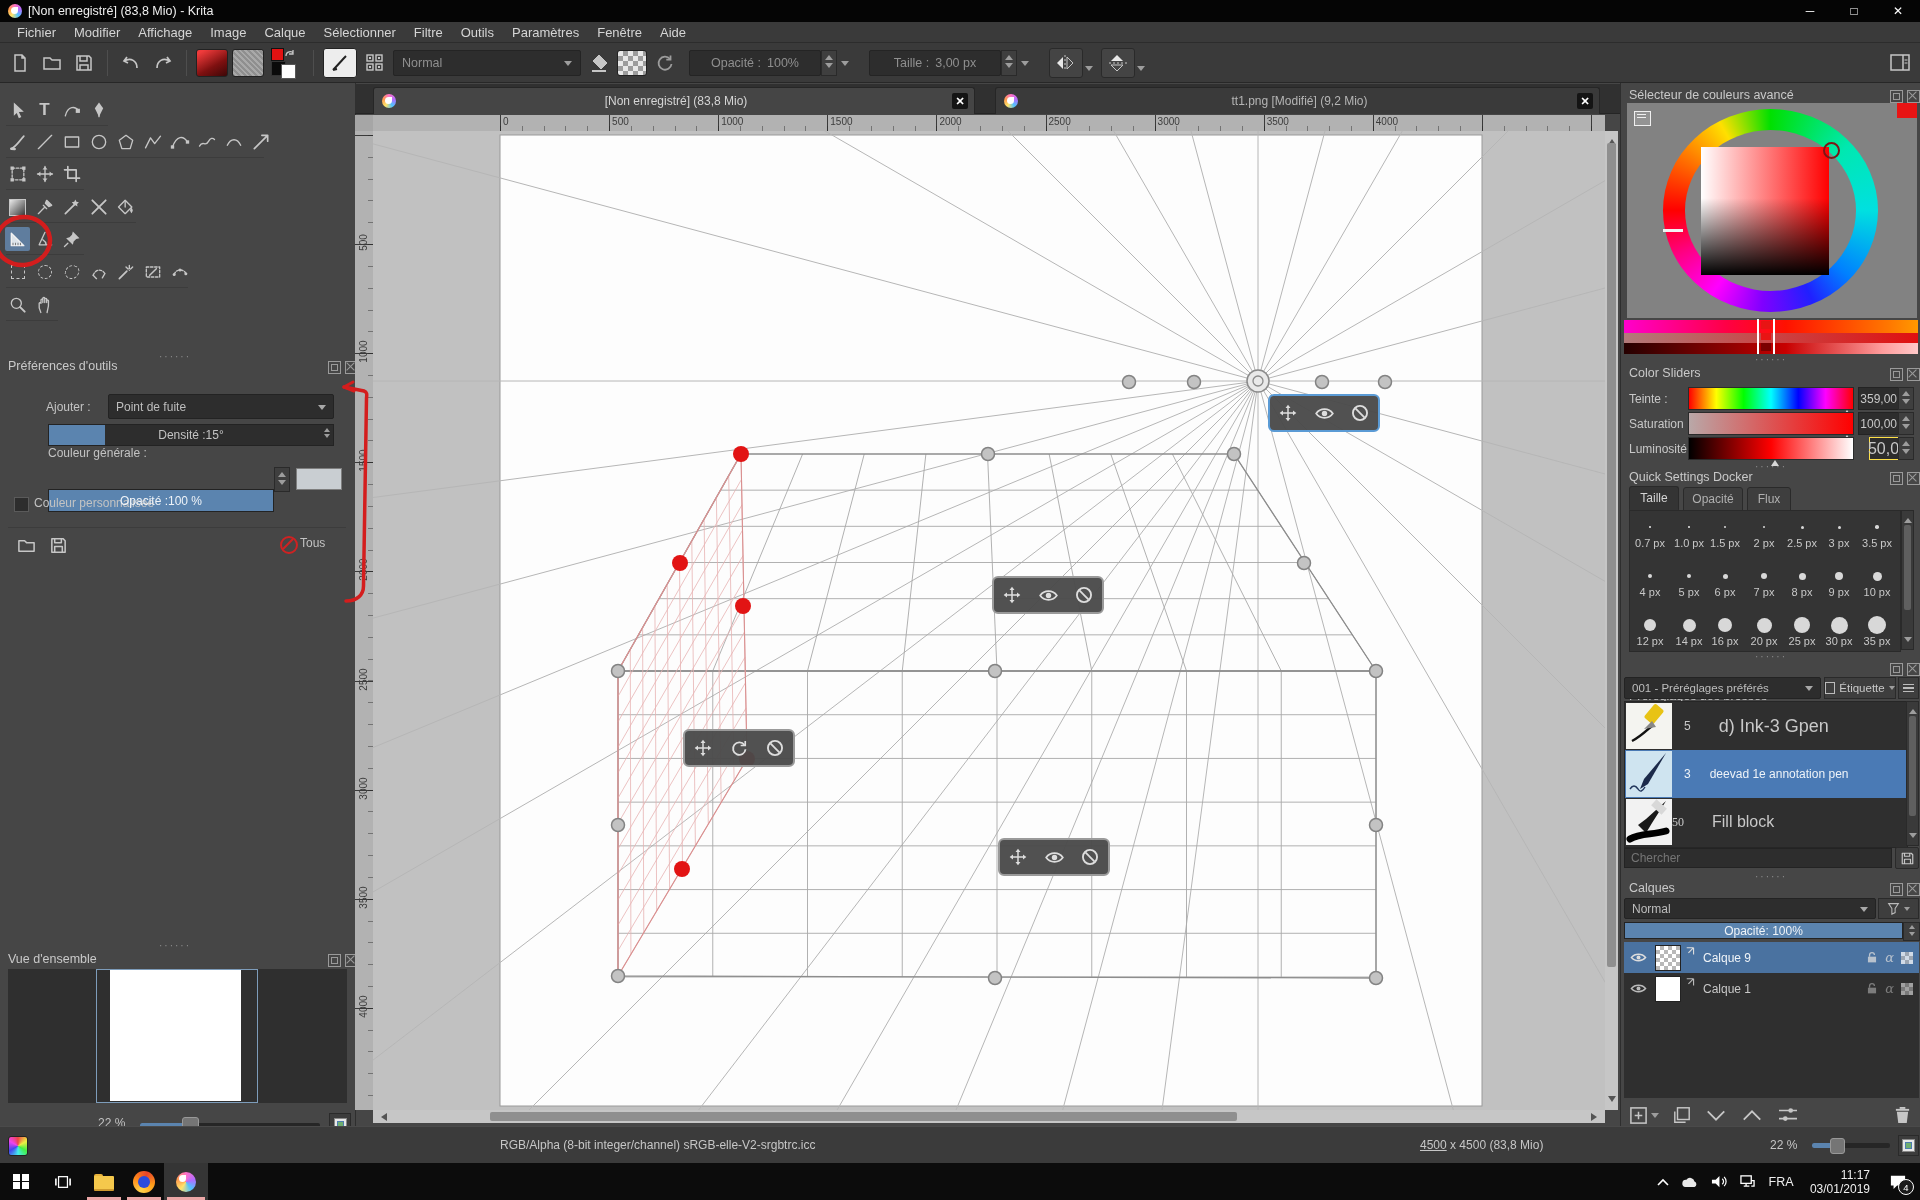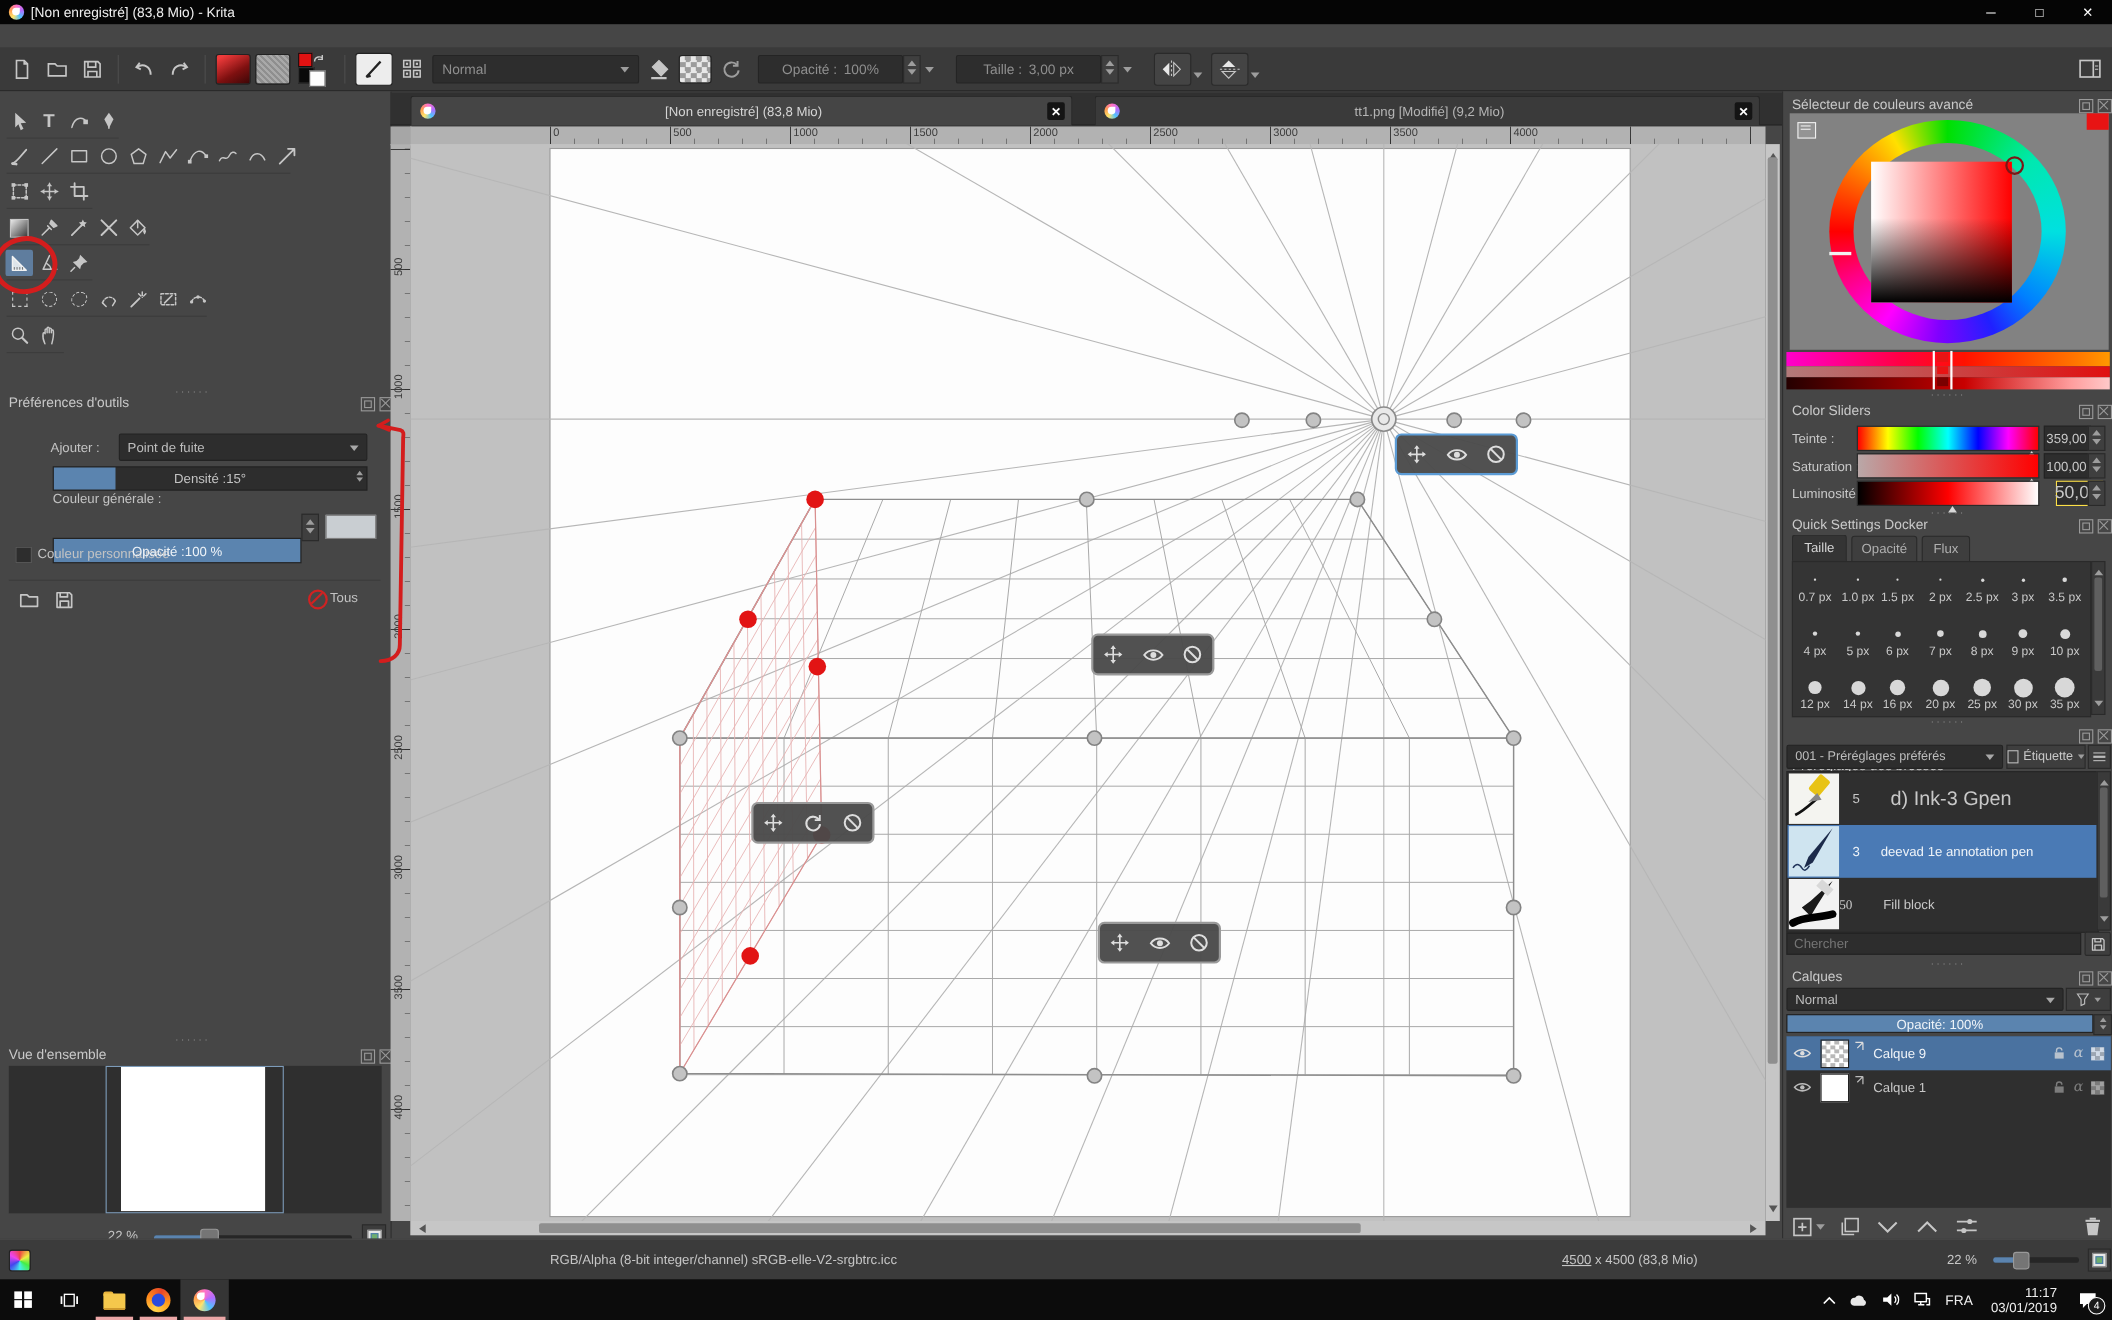--- a/index.html
+++ b/index.html
@@ -87,20 +87,33 @@
   <div class="abs" id="titlebar">
     <span class="klogo"></span>
     <span>[Non enregistré] (83,8 Mio)  - Krita</span>
     <div id="win-controls">
       <div class="winbtn">─</div>
       <div class="winbtn">□</div>
       <div class="winbtn">✕</div>
     </div>
   </div>
 
+  <div class="abs" id="menubar">
+      <span class="menu-item">Fichier</span>
+      <span class="menu-item">Modifier</span>
+      <span class="menu-item">Affichage</span>
+      <span class="menu-item">Image</span>
+      <span class="menu-item">Calque</span>
+      <span class="menu-item">Sélectionner</span>
+      <span class="menu-item">Filtre</span>
+      <span class="menu-item">Outils</span>
+      <span class="menu-item">Paramètres</span>
+      <span class="menu-item">Fenêtre</span>
+      <span class="menu-item">Aide</span>
+    </div>
 
   <div class="abs" id="toolbar">
     <div class="tbtn">
         <svg width="20" height="20" viewBox="0 0 20 20">
           <path d="M5 2 h7 l3 3 v13 h-10 z M12 2 v3 h3" fill="none" stroke="#c6c6c6" stroke-width="1.5"></path>
         </svg>
       </div>
     <div class="tbtn">
         <svg width="20" height="20" viewBox="0 0 20 20">
           <path d="M2 5 h6 l2 2 h8 v9 h-16 z" fill="none" stroke="#c6c6c6" stroke-width="1.5"></path>
@@ -909,21 +922,21 @@
         <span style="margin-left:19px;font-size:12px;">deevad 1e annotation pen</span>
       </div>
       <div class="brow" style="top:96px;">
         <svg class="bthumb" viewBox="0 0 46 46">
             <rect width="46" height="46" fill="#f2f2f2"></rect>
             <path d="M40 2 L20 20 L12 26 l8 8 6 -10 Z" fill="#1a1a1a"></path>
             <rect x="26" y="4" width="14" height="8" transform="rotate(42 33 8)" fill="#d8d8d8"></rect>
             <path d="M4 40 C14 34 26 36 40 32" stroke="#000" stroke-width="7" fill="none" stroke-linecap="round"></path>
           </svg>
         <span style="margin-left:0;font-size:12px;font-family:Liberation Serif, serif;">50</span>
-        <span style="margin-left:28px;font-size:12px;">Fill block</span>
+        <span style="margin-left:28px;font-size:16px;">Fill block</span>
       </div>
     </div>
     <div class="mini-sb" style="left:285px;top:618px;height:145px;">
       <span class="tri-up" style="position:absolute;left:2px;top:3px;"></span>
       <span class="mini-thumb" style="top:14px;height:100px;"></span>
       <span class="tri-dn" style="position:absolute;left:2px;bottom:3px;"></span>
     </div>
     <input class="abs" style="left: 3px; top: 765px; width: 268px; height: 20px; background: rgb(45, 45, 45); border: 1px solid rgb(35, 35, 35); color: rgb(189, 189, 189); font-size: 12px; padding: 0px 6px; box-sizing: border-box; font-family: &quot;Liberation Sans&quot;, sans-serif;" placeholder="Chercher">
     <div class="ti abs" style="left:274px;top:764px;width:24px;height:22px;background:#3e3e3e;border:1px solid #2a2a2a;box-sizing:border-box;">
         <svg width="15" height="15" viewBox="0 0 20 20">

